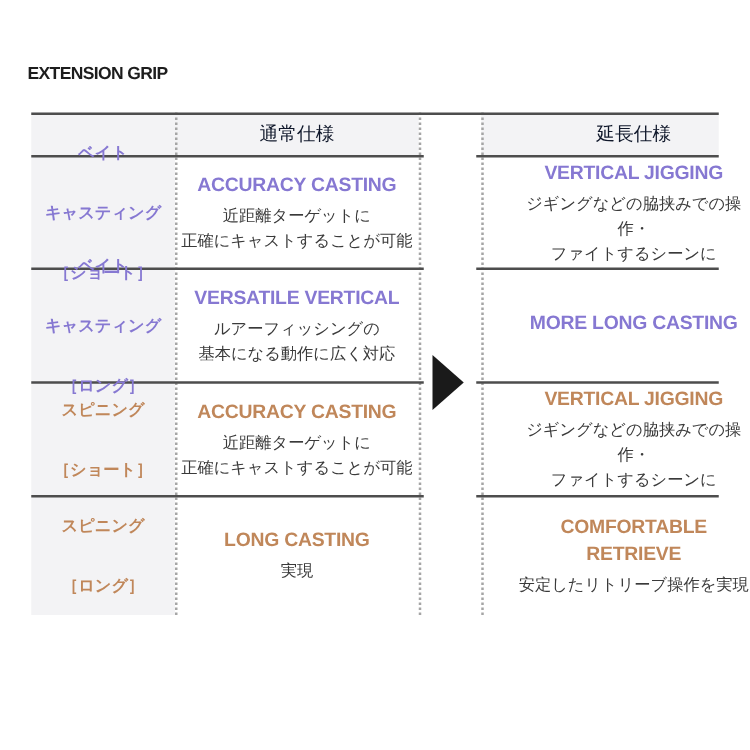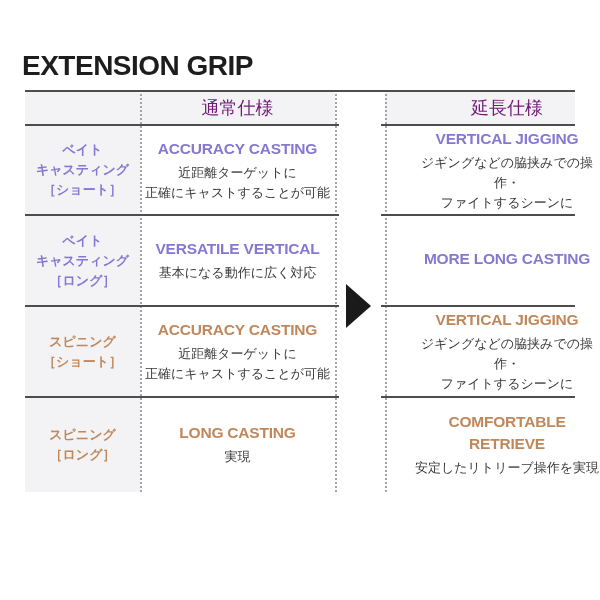--- a/index.html
+++ b/index.html
@@ -3,21 +3,21 @@
 <meta charset="utf-8">
 <style>
   html,body{margin:0;padding:0;}
   body{
     width:600px;height:600px;background:#ffffff;position:relative;overflow:hidden;
     font-family:"Liberation Sans","DejaVu Sans",sans-serif;
     -webkit-font-smoothing:antialiased;
   }
   .title{
     position:absolute;left:22px;top:50px;margin:0;
-    font-size:28px;font-weight:800;letter-spacing:-0.5px;
+    font-size:14px;font-weight:800;letter-spacing:-0.5px;
     color:var(--text_dark);
   }
   .tbl{position:absolute;left:25px;top:90px;width:550px;height:402px;}
 
   
   .bg{position:absolute;background:var(--cell_bg);}
   .bg-header-left{left:0;top:0;width:310px;height:35px;}
   .bg-header-right{left:360px;top:0;width:190px;height:35px;}
   .bg-label-col{left:0;top:35px;width:115px;height:367px;}
 
@@ -28,25 +28,25 @@
   .hline.seg-r{left:356px;width:194px;}
 
   
   .vline{position:absolute;top:0;height:402px;width:0;border-left:2px dotted var(--line_dotted);}
 
   
   .cell{
     position:absolute;display:flex;flex-direction:column;
     align-items:center;justify-content:center;text-align:center;
   }
-  .col-label{left:0;width:115px;}
+  .col-label{left:0;width:115px;gap:28px;}
   .col-normal{left:115px;width:195px;}
   .col-extended{left:340px;width:190px;margin-left:47px;}
 
-  .hdr-cell{font-size:18px;color:#701a75;}
+  .hdr-cell{font-size:15px;color:#0f172a;}
   .label-line{font-size:13px;line-height:20px;font-weight:bold;}
   .heading{font-size:15.5px;font-weight:bold;letter-spacing:-0.2px;line-height:22px;margin-bottom:3px;}
   .body-line{font-size:13px;line-height:20px;color:var(--text_body);}
 
   .accent-purple .label-line,.accent-purple .heading{color:var(--accent_purple);}
   .accent-orange .label-line,.accent-orange .heading{color:var(--accent_orange);}
 
   
   .arrow{
     position:absolute;left:321px;top:194px;width:0;height:0;
@@ -101,20 +101,21 @@
   </div>
 
   <div class="accent-purple">
     <div class="cell col-label" style="top:125px;height:91px">
       <div class="label-line">ベイト</div>
       <div class="label-line">キャスティング</div>
       <div class="label-line">［ロング］</div>
     </div>
     <div class="cell col-normal" style="top:125px;height:91px">
       <div class="heading">VERSATILE VERTICAL</div>
+      <div class="body-line">ルアーフィッシングの</div>
       <div class="body-line">基本になる動作に広く対応</div>
     </div>
     <div class="cell col-extended" style="top:125px;height:91px">
       <div class="heading">MORE LONG CASTING</div>
     </div>
   </div>
 
   <div class="accent-orange">
     <div class="cell col-label" style="top:216px;height:91px">
       <div class="label-line">スピニング</div>

